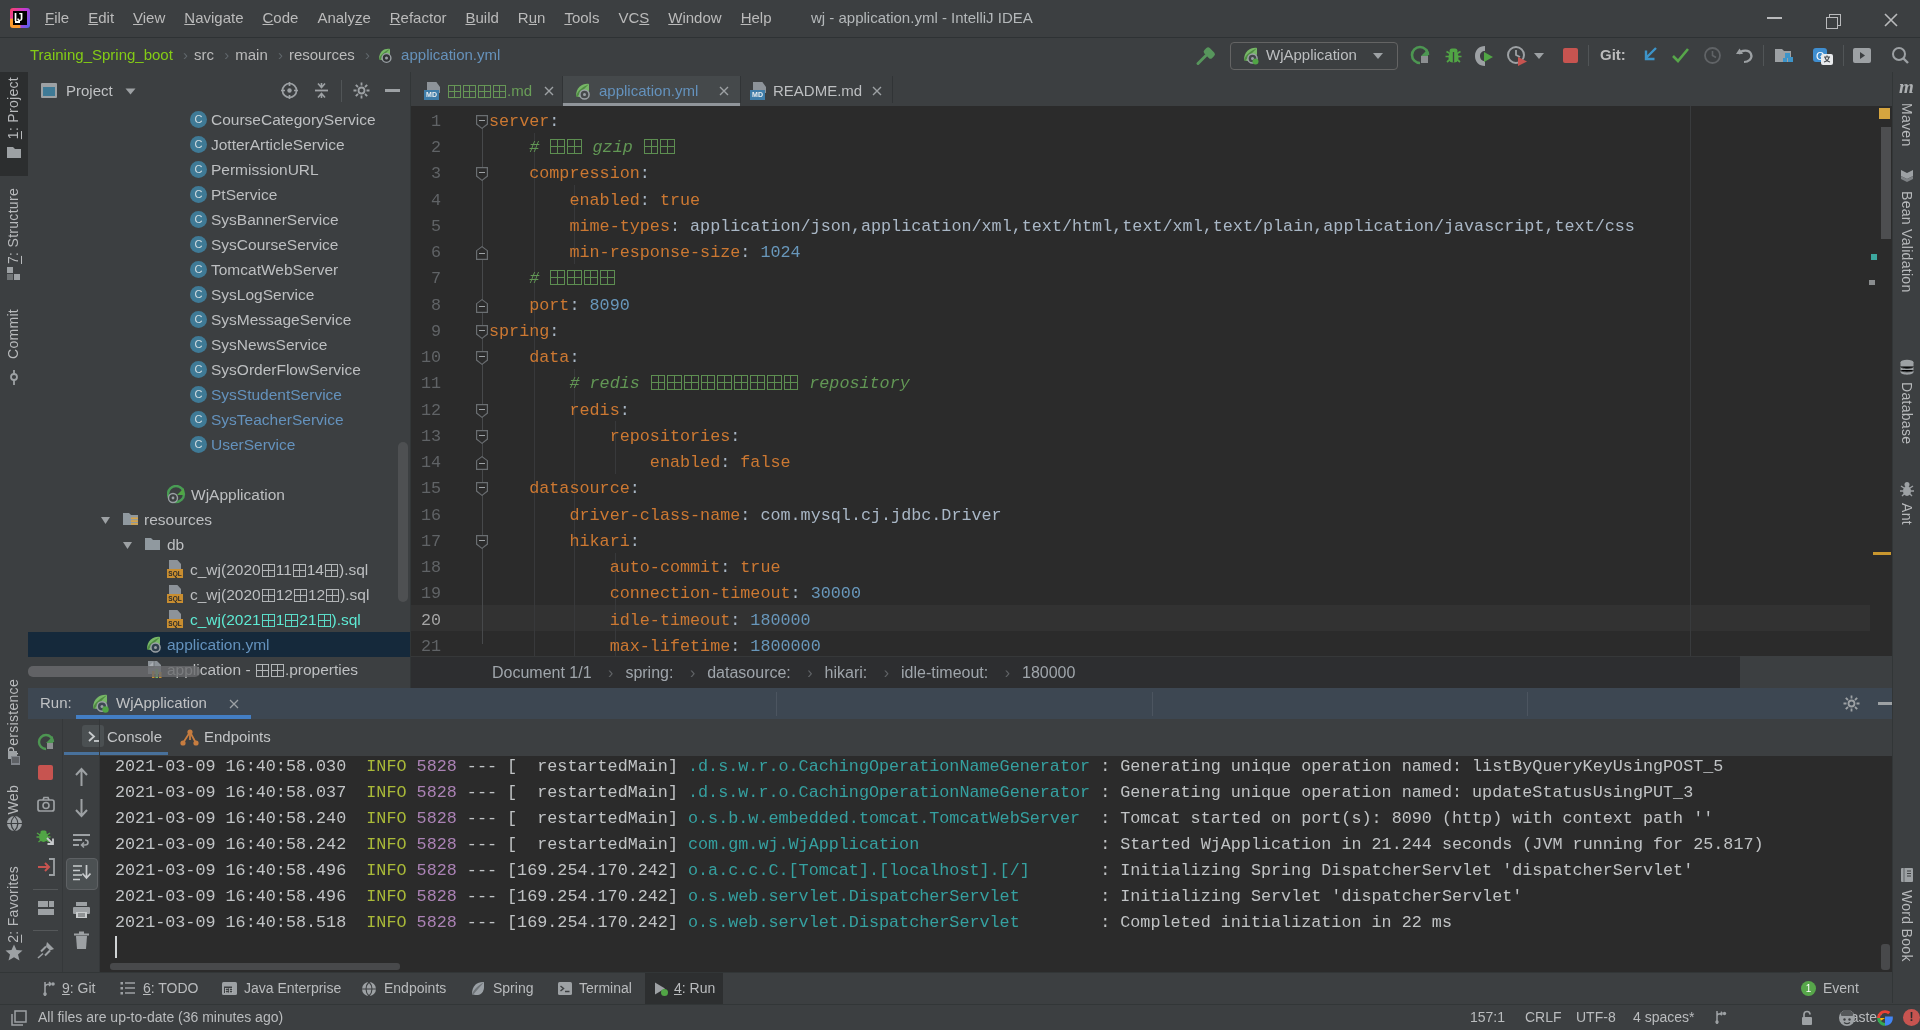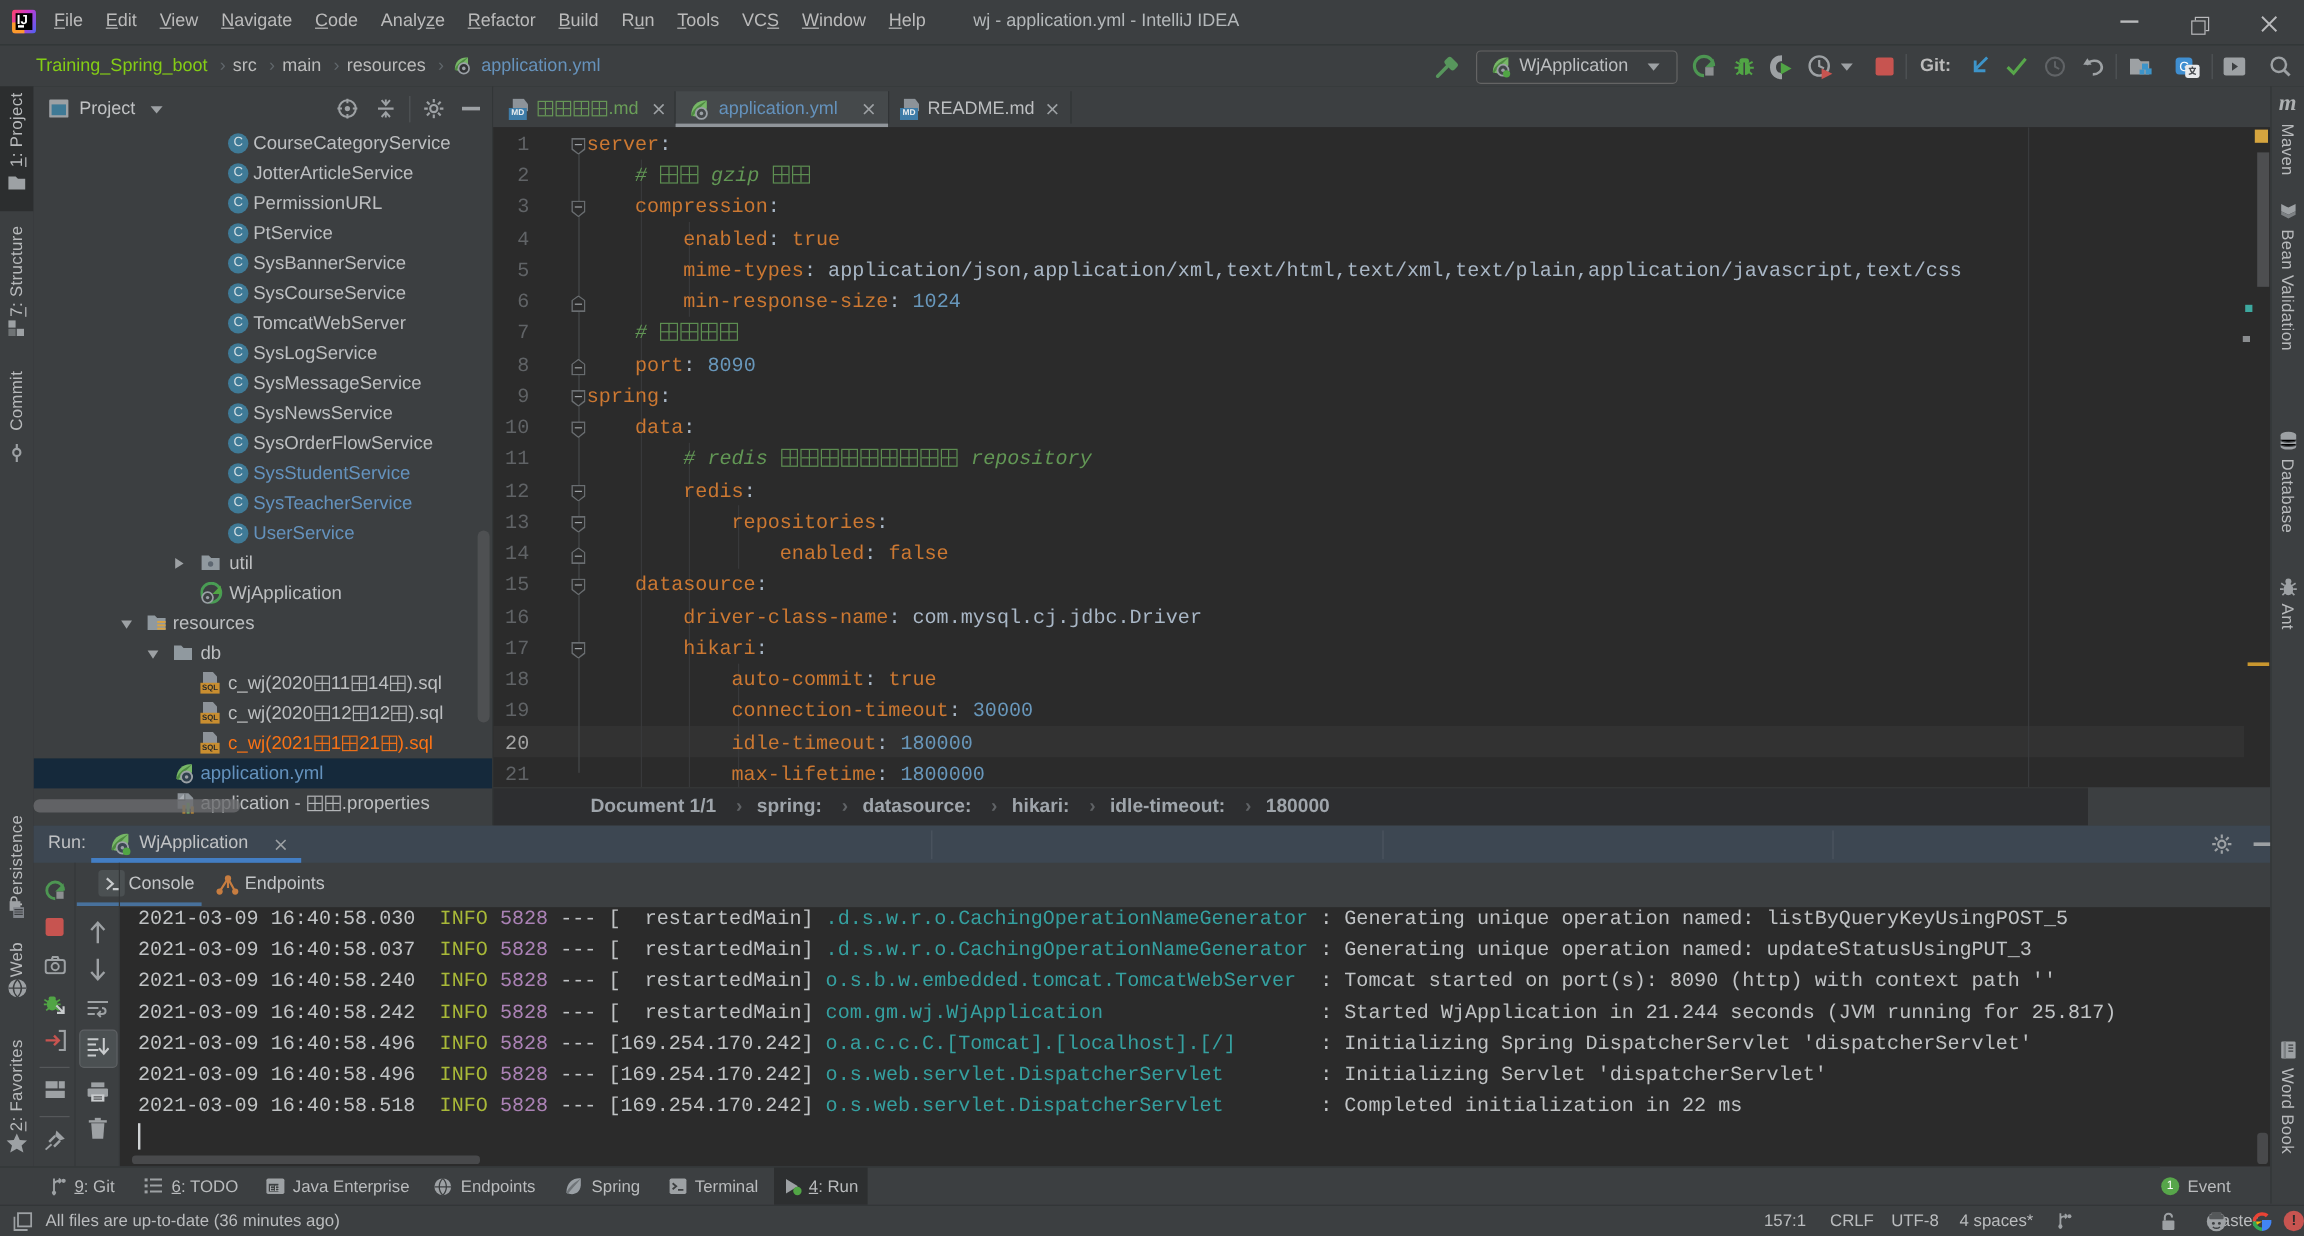--- a/index.html
+++ b/index.html
@@ -286,30 +286,20 @@
           <span class="tt" style="color:#6492bd">SysStudentService</span>
         </div>
       <div class="trow" style="top:300px">
           <i class="cic">C</i>
           <span class="tt" style="color:#6492bd">SysTeacherService</span>
         </div>
       <div class="trow" style="top:325px">
           <i class="cic">C</i>
           <span class="tt" style="color:#6492bd">UserService</span>
         </div>
-      <div class="trow" style="top:350px">
-        <svg class="abs" style="left:117px;top:7px" width="9" height="11" viewBox="0 0 9 11">
-            <path d="M1 1 L8 5.5 L1 10 Z" fill="#9da1a4"></path>
-          </svg>
-        <svg class="abs" style="left:139px;top:4px" width="17" height="16" viewBox="0 0 17 16">
-            <path d="M1 2 L7 2 L9 4 L16 4 L16 14 L1 14 Z" fill="#90999f"></path>
-            <circle cx="8.5" cy="9" r="2.2" fill="#5d6771"></circle>
-          </svg>
-        <span class="abs" style="left:163px">util</span>
-        </div>
       <div class="trow" style="top:375px">
         <svg class="abs" style="left:139px;top:3px" width="19" height="19" viewBox="0 0 19 19">
             <circle cx="9" cy="9" r="8" fill="none" stroke="#499c54" stroke-width="2.4"></circle>
             <path d="M17 3 L17 10 L10 10 Z" fill="#51a545"></path>
             <circle cx="6" cy="13" r="4.5" fill="#3c3f41" stroke="#9aa0a5" stroke-width="1.4"></circle>
             <circle cx="6" cy="13" r="1.4" fill="#9aa0a5"></circle>
           </svg>
         <span class="abs" style="left:163px">WjApplication</span>
         </div>
       <div class="trow" style="top:400px">
@@ -336,21 +326,21 @@
       <div class="trow" style="top:450px">
           <i class="sqlic"></i>
           <span class="abs" style="left:162px">c_wj(2020<i class="cj cjU"></i>11<i class="cj cjU"></i>14<i class="cj cjU"></i>).sql</span>
         </div>
       <div class="trow" style="top:475px">
           <i class="sqlic"></i>
           <span class="abs" style="left:162px">c_wj(2020<i class="cj cjU"></i>12<i class="cj cjU"></i>12<i class="cj cjU"></i>).sql</span>
         </div>
       <div class="trow" style="top:500px">
           <i class="sqlic"></i>
-          <span class="abs" style="left:162px;color:#f97316">c_wj(2021<i class="cj cjU"></i>1<i class="cj cjU"></i>21<i class="cj cjU"></i>).sql</span>
+          <span class="abs" style="left:162px;color:#5eead4">c_wj(2021<i class="cj cjU"></i>1<i class="cj cjU"></i>21<i class="cj cjU"></i>).sql</span>
         </div>
       <div class="trow" style="top:525px;background:#15293b;width:382px;">
         <svg class="abs" style="left:116px;top:3px" width="19" height="19" viewBox="0 0 19 19">
             <path d="M16 2 C10 1 3 5 3 14 C7 16 15 16 16 8 C16 6 16 3 16 2 Z" fill="#77b767"></path>
             <path d="M3 14 C5 8 10 5 16 2 C11 7 8 10 4 15 Z" fill="#4e8a42"></path>
             <circle cx="11.5" cy="12.5" r="4.6" fill="#30404d" stroke="#9aa0a5" stroke-width="1.5"></circle>
             <circle cx="11.5" cy="12.5" r="1.5" fill="#9aa0a5"></circle>
           </svg>
         <span class="abs" style="left:139px;color:#6492bd">application.yml</span>
         </div>
@@ -460,21 +450,21 @@
       <i class="fa" style="top:350px"></i>
       <i class="fm" style="top:376px"></i>
       <i class="fm" style="top:429px"></i>
 
       <div class="abs" style="left:1468px;top:2px;width:11px;height:11px;background:#d6a53f;"></div>
       <div class="abs" style="left:1470px;top:21px;width:10px;height:112px;background:#595b5e;opacity:.75;"></div>
       <div class="abs" style="left:1460px;top:148px;width:6px;height:6px;background:#3da89f;"></div>
       <div class="abs" style="left:1458px;top:174px;width:6px;height:5px;background:#8a8d8f;"></div>
       <div class="abs" style="left:1462px;top:446px;width:18px;height:3px;background:#c9972f;"></div>
     </div>
-    <div class="abs" id="ebread" style="left:0;top:584px;width:1329px;height:32px;background:#2d2e30;border-top:1px solid #363839;line-height:31px;font-size:16px;color:#9fa5ab;font-weight:bold;">
+    <div class="abs" id="ebread" style="left:0;top:584px;width:1329px;height:32px;background:#2d2e30;border-top:1px solid #363839;line-height:31px;font-size:16px;color:#9fa5ab;">
       <span style="padding-left:81px;">Document 1/1</span>
       <span style="color:#606366;padding:0 12px;">›</span><span>spring:</span>
       <span style="color:#606366;padding:0 12px;">›</span><span>datasource:</span>
       <span style="color:#606366;padding:0 12px;">›</span><span>hikari:</span>
       <span style="color:#606366;padding:0 12px;">›</span><span>idle-timeout:</span>
       <span style="color:#606366;padding:0 12px;">›</span><span>180000</span>
     </div>
   </div>
 
   <div class="abs" id="runpanel" style="left:28px;top:688px;width:1864px;height:322px;background:#3c3f41;">

